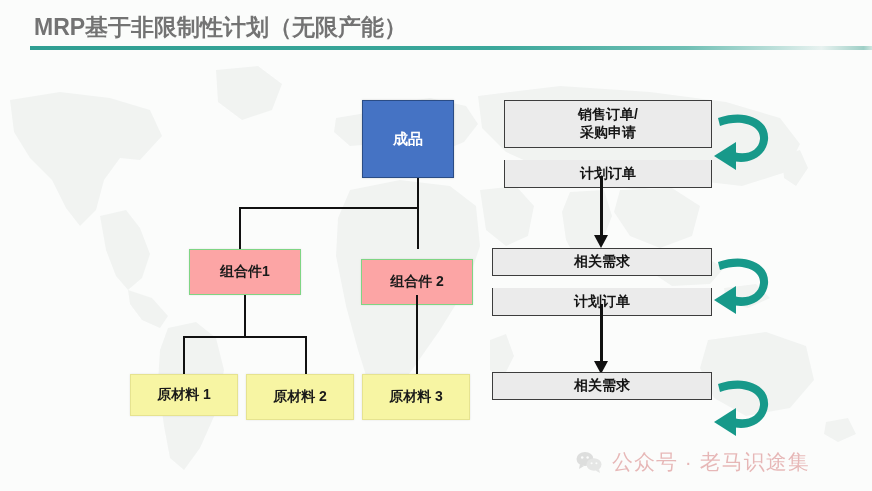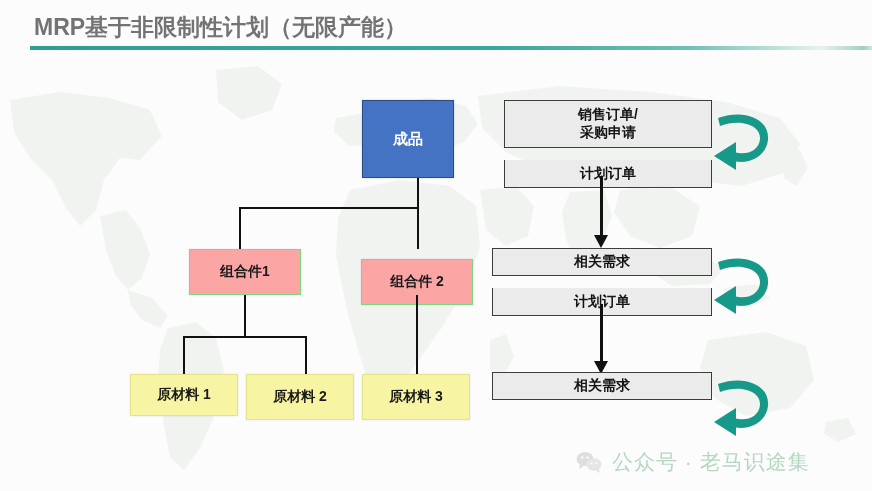--- a/index.html
+++ b/index.html
@@ -145,21 +145,21 @@
   #footer-watermark {
     position: absolute;
     left: 576px; top: 448px;
     display: flex;
     align-items: center;
     gap: 10px;
     opacity: 0.30;
   }
   #footer-watermark .wm-text {
     font-size: 21px;
-    color: #15803d;
+    color: #b91c1c;
     letter-spacing: 1px;
     white-space: nowrap;
   }
 </style>
 </head>
 <body>
 
 <div id="slide">
 
   <svg id="worldmap" viewBox="0 0 872 451" preserveAspectRatio="none">

